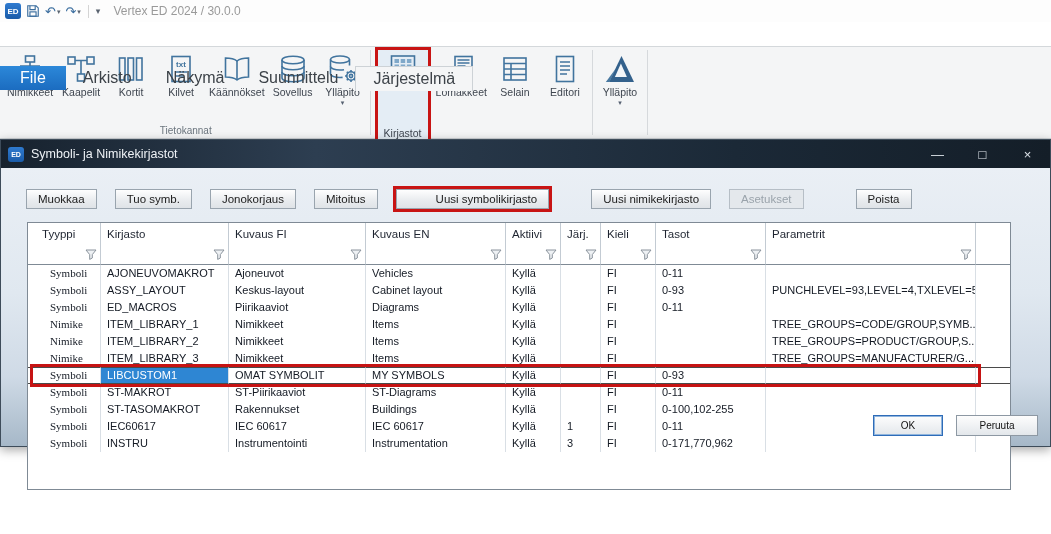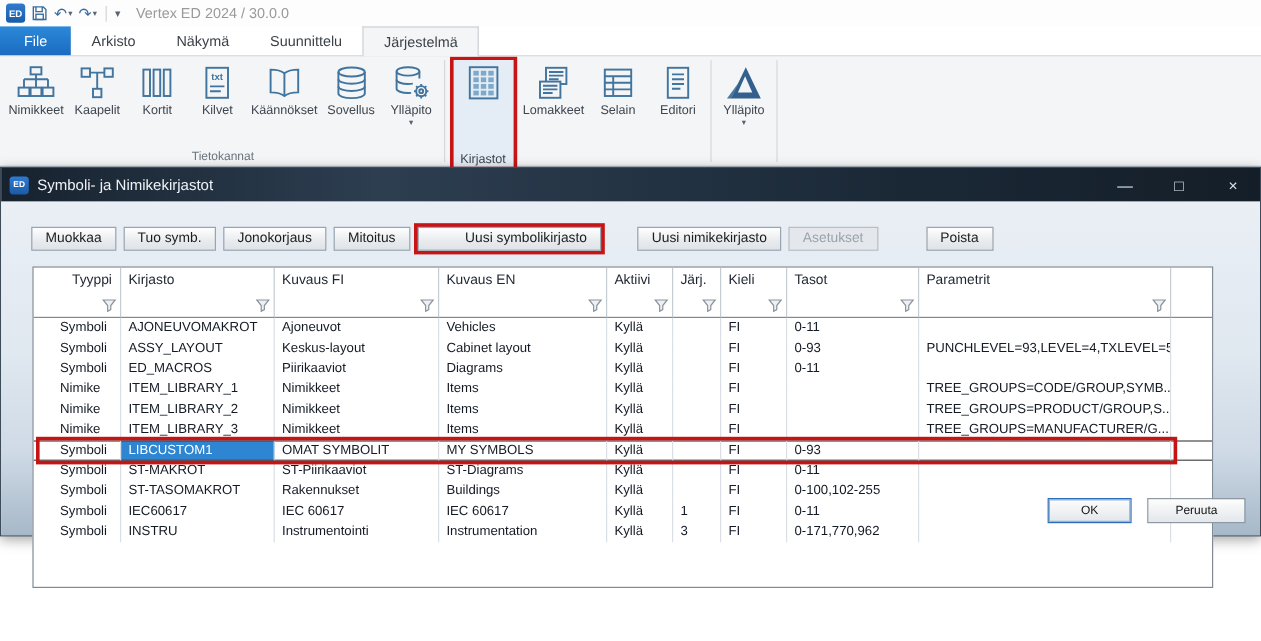--- a/index.html
+++ b/index.html
@@ -11,21 +11,21 @@
   .edlogo{width:16px;height:16px;flex:0 0 16px;background:linear-gradient(#2f7bd0,#1a5ba8);color:#fff;font-size:8px;font-weight:bold;display:flex;align-items:center;justify-content:center;border-radius:3px;}
   .qicon{color:#3a6d9e;font-size:13px;display:flex;align-items:center;line-height:1;cursor:pointer;}
   .qicon svg{display:block;}
   .caret{font-size:7px;color:#5a6470;margin-left:1px;}
   .qsep{width:1px;height:13px;background:#d4d4d4;margin:0 2px;}
   .qcaret{font-size:9px;color:#5a6470;cursor:pointer;}
   .apptitle{color:#9a9a9a;font-size:12px;margin-left:8px;white-space:nowrap;}
 
   
   .tabsrow{height:24px;display:flex;background:#fff;border-bottom:1px solid #d4d8db;position:relative;}
-  .tab{padding:0 17px;display:flex;align-items:center;font-size:12px;color:#3c4248;height:24px;box-sizing:border-box;cursor:pointer;white-space:nowrap;}
+  .tab{padding:0 17px;display:flex;align-items:center;font-size:16px;color:#3c4248;height:24px;box-sizing:border-box;cursor:pointer;white-space:nowrap;margin-top:44px;}
   .tab.file{background:linear-gradient(#2c88d9,#1b6cc0);color:#fff;padding:0 20px;}
   .tab.active{background:#f4f5f6;border:1px solid #cdd2d6;border-bottom:none;margin-bottom:-1px;height:25px;}
 
   
   .ribbon{height:93px;background:#f4f5f6;border-bottom:2px solid #cdd2d6;display:flex;padding-left:4px;box-sizing:border-box;}
   .rgroup{display:flex;flex-direction:column;padding-top:3px;}
   .rgrow{display:flex;flex:1;align-items:flex-start;}
   .rbtn{min-width:44px;padding:3px 3px 0;display:flex;flex-direction:column;align-items:center;cursor:pointer;}
   .ricon{width:32px;height:32px;margin-bottom:1px;}
   .ricon svg{width:32px;height:32px;display:block;}
@@ -38,37 +38,37 @@
   
   .dialog{position:absolute;left:0;top:139px;width:1051px;height:308px;border:1px solid #3e4c5a;box-sizing:border-box;display:flex;flex-direction:column;box-shadow:0 3px 10px rgba(0,0,0,.35);}
   .dlg-titlebar{height:28px;flex:0 0 28px;background:linear-gradient(90deg,#17222e,#2d3e51 30%,#1b2937 70%,#141e28);display:flex;align-items:center;gap:7px;padding-left:7px;}
   .dlg-titlebar .edlogo{width:15px;height:15px;font-size:7px;}
   .dlg-title{color:#eef2f6;font-size:12.5px;white-space:nowrap;}
   .winbtns{margin-left:auto;display:flex;height:100%;}
   .win-btn{width:45px;display:flex;align-items:center;justify-content:center;color:#dde3e9;font-size:13px;cursor:pointer;}
   .dlg-body{flex:1;position:relative;background:linear-gradient(180deg,#eaeff5 0%,#e0e8f0 45%,#cfdae6 75%,#a6b8c8 100%);}
 
   
-  .dlg-toolbar{position:absolute;left:25px;top:21px;display:flex;gap:6px;align-items:center;}
+  .dlg-toolbar{position:absolute;left:25px;top:21px;display:flex;gap:18px;align-items:center;}
   .dbtn{height:20px;padding:0 11px;font-family:inherit;font-size:11.5px;color:#1c1c1c;background:linear-gradient(#fefefe,#e8ebee 60%,#dfe3e7);border:1px solid #99a4ae;cursor:pointer;white-space:nowrap;}
   .dbtn.hl{box-shadow:0 0 0 3px #c81414;padding-left:39px;}
   .dbtn.dis{color:#9aa3ab;background:#e4e8ec;border-color:#b6bec6;}
   .dlg-toolbar .dbtn:nth-child(6){margin-left:24px;}
   .dlg-toolbar .dbtn:nth-child(8){margin-left:34px;}
 
   
   .tbl{position:absolute;left:26px;top:54px;width:984px;height:268px;background:#fff;border:1px solid #7f8a95;box-sizing:border-box;overflow:hidden;}
   .grid{display:grid;grid-template-columns:73px 128px 137px 140px 55px 40px 55px 110px 210px minmax(0,1fr);}
   .hcell{height:22px;line-height:22px;padding-left:6px;font-size:11.5px;color:#1e2430;border-right:1px solid #c3cbd3;white-space:nowrap;overflow:hidden;box-sizing:border-box;cursor:pointer;}
-  .hcell.col0{padding-left:32px;}
+  .hcell.col0{padding-left:14px;}
   .fcell{height:20px;border-right:1px solid #c3cbd3;border-bottom:1px solid #7f8a95;display:flex;align-items:center;justify-content:flex-end;padding-right:3px;box-sizing:border-box;}
   .funnel{display:flex;cursor:pointer;}
   .funnel svg{width:12px;height:11px;display:block;}
   .tcell{height:17px;line-height:17px;padding-left:6px;font-size:11px;color:#141a24;border-right:1px solid #d9dfe5;white-space:nowrap;overflow:hidden;box-sizing:border-box;}
-  .tcell.col0{padding-left:22px;}
+  .tcell.col0{padding-left:22px;font-family:Liberation Serif, serif;}
   .hcell.filler,.fcell.filler,.tcell.filler{border-right:none;padding:0;}
   .trow{cursor:pointer;}
   .trow.selected .tcell{border-top:1px solid #4a4a4a;border-bottom:1px solid #4a4a4a;height:17px;line-height:15px;}
   .tcell.selcell{background:#2e86d3;color:#fff;}
   .row-red{position:absolute;left:2px;top:141px;width:951px;height:23px;border:3px solid #c61313;pointer-events:none;box-sizing:border-box;}
 
   
   .dlg-footer{position:absolute;right:12px;bottom:10px;display:flex;gap:13px;}
   .fbtn{height:21px;font-family:inherit;font-size:10px;color:#111;background:linear-gradient(#fdfdfd,#e3e7eb);border:1px solid #8d98a3;cursor:pointer;}
   .fbtn.ok{min-width:70px;border:1px solid #2e6cb8;box-shadow:inset 0 0 0 1px #8fb4dd;}

